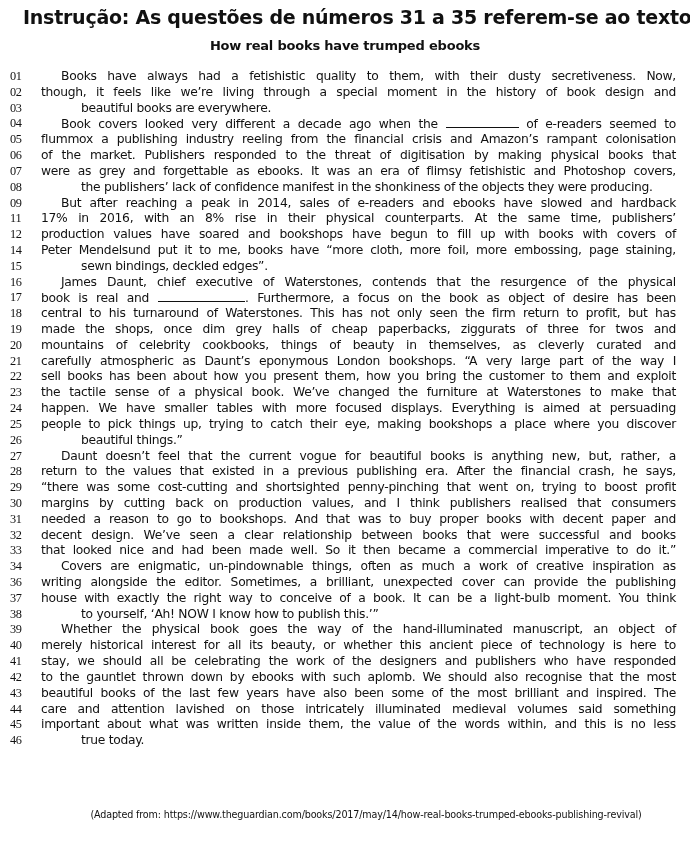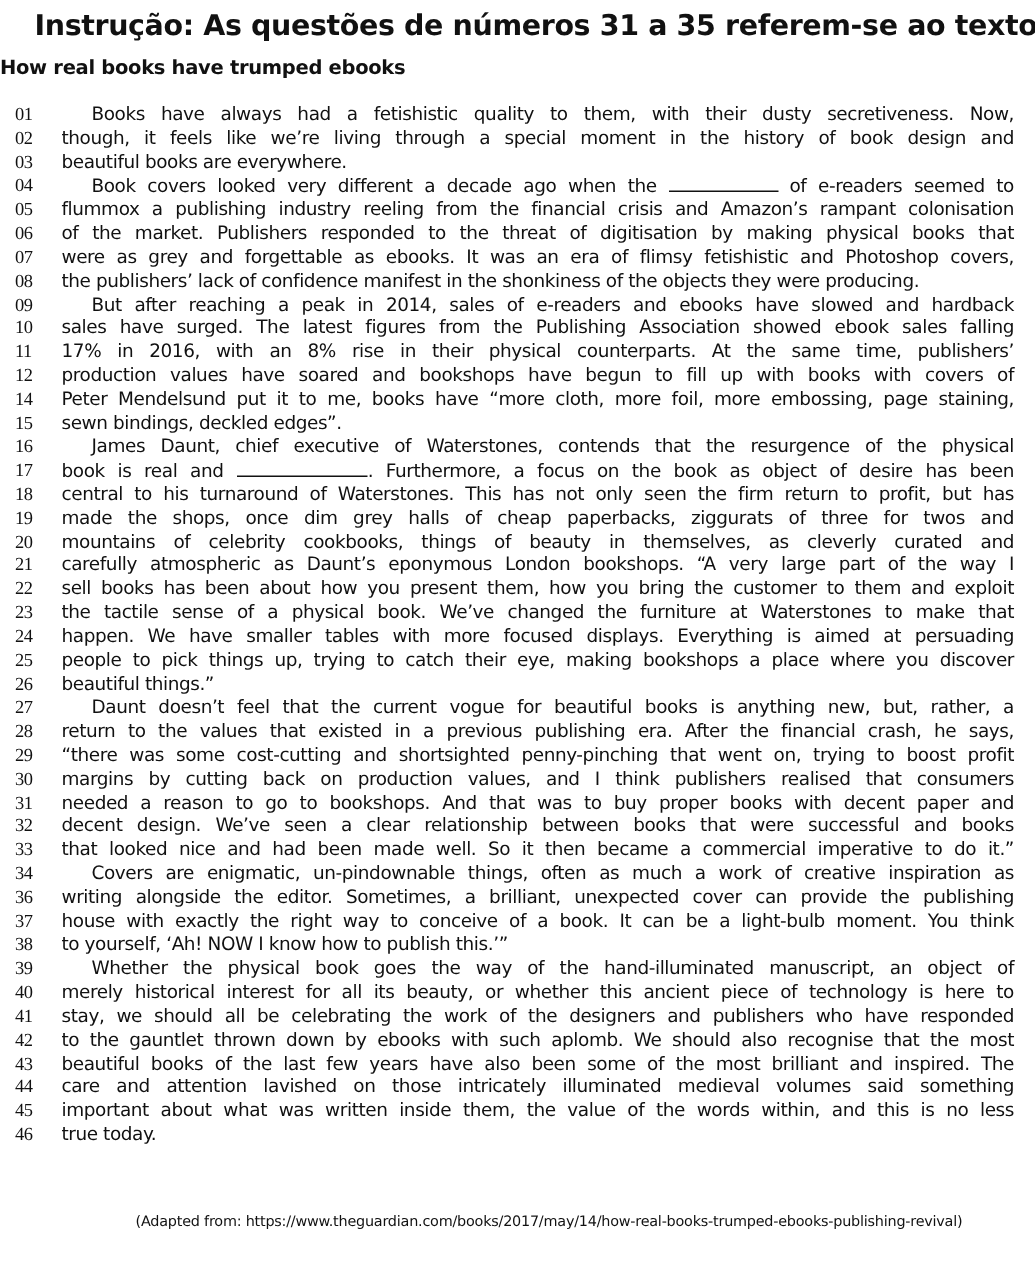--- a/index.html
+++ b/index.html
@@ -1,24 +1,24 @@
 <!DOCTYPE html>
 <html><head>
 <meta charset="utf-8">
 <style>
   html, body { margin: 0; padding: 0; background: #ffffff; }
   body { width: 690px; height: 856px; position: relative; overflow: hidden; color: #111111; font-family: "DejaVu Sans", sans-serif; }
   .instruction { position: absolute; left: 23px; top: 6px; font-size: 19px; font-weight: bold; letter-spacing: -0.25px; white-space: nowrap; }
-  .title { position: absolute; left: 0; width: 690px; top: 38px; font-size: 13px; font-weight: bold; letter-spacing: -0.2px; }
+  .title { position: absolute; left: 0; width: 690px; top: 38px; text-align: center; font-size: 13px; font-weight: bold; letter-spacing: -0.2px; }
   .text-body { position: absolute; left: 0; top: 69px; width: 690px; }
   .line { position: relative; height: 15.82px; line-height: 15.82px; font-size: 12.3px; letter-spacing: -0.28px; }
   .ln { position: absolute; left: 10px; top: 0; width: 24px; font-family: Liberation Serif, serif; }
   .lt { position: absolute; left: 41px; right: 14px; top: 0; text-align: justify; text-align-last: justify; white-space: nowrap; overflow: visible; }
   .lt.indent { left: 61px; }
-  .lt.last { text-align-last: left; }
+  .lt.last { text-align-last: left; margin-left: 40px; }
   .blank { display: inline-block; border-bottom: 1px solid #111; height: 11px; vertical-align: baseline; }
   .source { position: absolute; right: 14px; top: 809px; width: 620px; text-align: center; font-size: 9.6px; line-height: 12px; letter-spacing: -0.15px; }
 </style>
 </head>
 <body>
 
 <div class="instruction">Instrução: As questões de números 31 a 35 referem-se ao texto abaixo.</div>
 <div class="title">How real books have trumped ebooks</div>
 
 <div class="text-body" id="text-body">
@@ -52,24 +52,20 @@
     </div>
     <div class="line">
       <span class="ln">08</span>
       <span class="lt last">the publishers’ lack of confidence manifest in the shonkiness of the objects they were producing.</span>
     </div>
     <div class="line">
       <span class="ln">09</span>
       <span class="lt indent">But after reaching a peak in 2014, sales of e-readers and ebooks have slowed and hardback</span>
     </div>
     <div class="line">
-      <span class="ln">10</span>
-      <span class="lt">sales have surged. The latest figures from the Publishing Association showed ebook sales falling</span>
-    </div>
-    <div class="line">
       <span class="ln">11</span>
       <span class="lt">17% in 2016, with an 8% rise in their physical counterparts. At the same time, publishers’</span>
     </div>
     <div class="line">
       <span class="ln">12</span>
       <span class="lt">production values have soared and bookshops have begun to fill up with books with covers of</span>
     </div>
     <div class="line">
       <span class="ln">14</span>
       <span class="lt">Peter Mendelsund put it to me, books have “more cloth, more foil, more embossing, page staining,</span>

